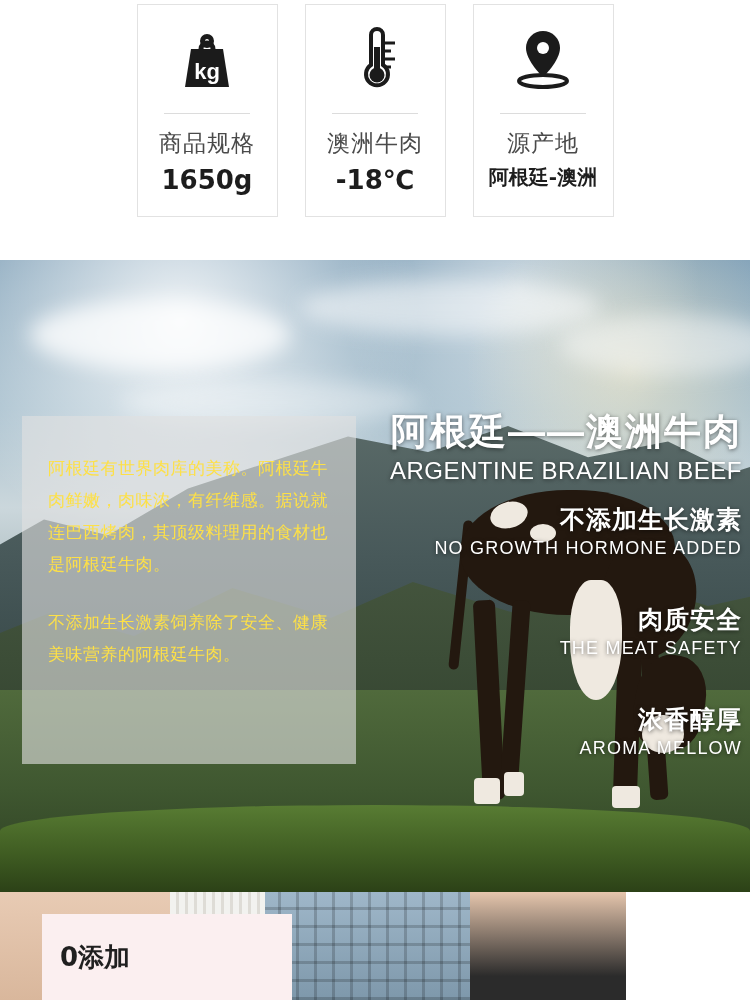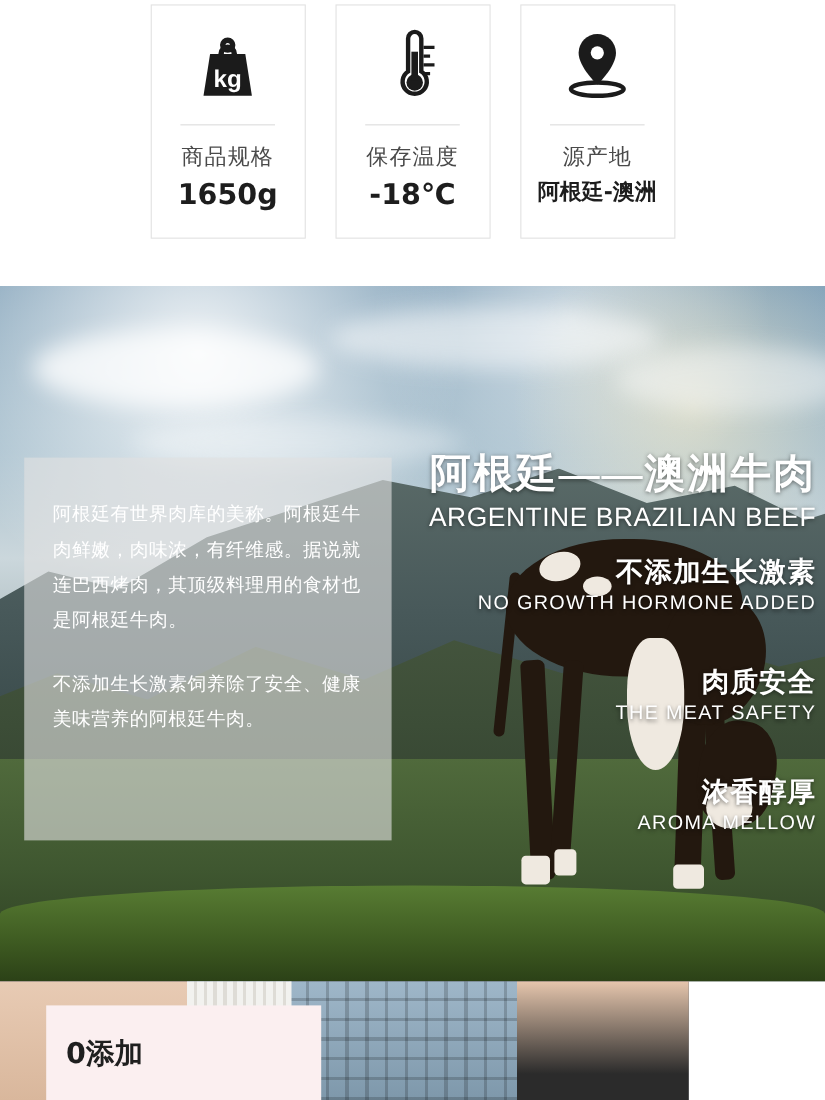--- a/index.html
+++ b/index.html
@@ -41,21 +41,21 @@
     align-items: center;
     justify-content: center;
   }
   .spec-divider {
     width: 86px;
     height: 1px;
     background: #dcdcdc;
   }
   .spec-label {
     margin-top: 18px;
-    font-size: 20px;
+    font-size: 23px;
     color: #4a4a4a;
     letter-spacing: 1px;
     line-height: 1;
     font-family: "DejaVu Sans", sans-serif;
   }
   .spec-value {
     margin-top: 12px;
     font-size: 26px;
     color: #1d1d1d;
     font-weight: bold;
@@ -203,21 +203,21 @@
     width: 334px;
     height: 348px;
     background: rgba(225,225,225,0.62);
     box-sizing: border-box;
     padding: 36px 26px 0 26px;
   }
   .panel p {
     margin: 0;
     font-size: 17px;
     line-height: 32px;
-    color: #ffffff;
+    color: #fde047;
     font-family: "DejaVu Sans", sans-serif;
     letter-spacing: .5px;
   }
   .panel p.second {
     margin-top: 26px;
   }
 
   
   .headline {
     position: absolute;
@@ -225,21 +225,21 @@
     top: 152px;
     text-align: right;
     color: #fff;
     text-shadow: 0 1px 4px rgba(0,0,0,0.5);
   }
   .headline .cn {
     font-size: 37px;
     font-weight: bold;
     letter-spacing: 2px;
     line-height: 1.1;
-    font-family: Liberation Serif, serif;
+    font-family: Liberation Sans, sans-serif;
     text-align: right;
   }
   .headline .en {
     font-size: 24px;
     letter-spacing: .5px;
     margin-top: 4px;
     font-family: "Liberation Sans", sans-serif;
   }
   .feature {
     position: absolute;
@@ -344,21 +344,21 @@
         <path d="M32 12 a6 6 0 0 1 12 0 v30 a11 11 0 1 1 -12 0 Z" fill="none" stroke="#1b1b1b" stroke-width="4"></path>
         <circle cx="38" cy="52" r="7.5" fill="#1b1b1b"></circle>
         <rect x="35" y="24" width="6" height="26" fill="#1b1b1b"></rect>
         <line x1="46" y1="20" x2="56" y2="20" stroke="#1b1b1b" stroke-width="3"></line>
         <line x1="46" y1="28" x2="52" y2="28" stroke="#1b1b1b" stroke-width="3"></line>
         <line x1="46" y1="36" x2="56" y2="36" stroke="#1b1b1b" stroke-width="3"></line>
         <line x1="46" y1="44" x2="52" y2="44" stroke="#1b1b1b" stroke-width="3"></line>
       </svg>
     </div>
     <div class="spec-divider"></div>
-    <div class="spec-label">保存温度</div>
+    <div class="spec-label">澳洲牛肉</div>
     <div class="spec-value">-18℃</div>
   </div>
 
   <div class="spec-card">
     <div class="spec-icon">
       <svg width="72" height="72" viewBox="0 0 72 72" aria-hidden="true">
         <path d="M36 8 a17 17 0 0 0 -17 17 c0 13 17 29 17 29 s17 -16 17 -29 a17 17 0 0 0 -17 -17 Z" fill="#1b1b1b"></path>
         <circle cx="36" cy="25" r="6" fill="#ffffff"></circle>
         <ellipse cx="36" cy="58" rx="24" ry="6" fill="none" stroke="#1b1b1b" stroke-width="4"></ellipse>
       </svg>

